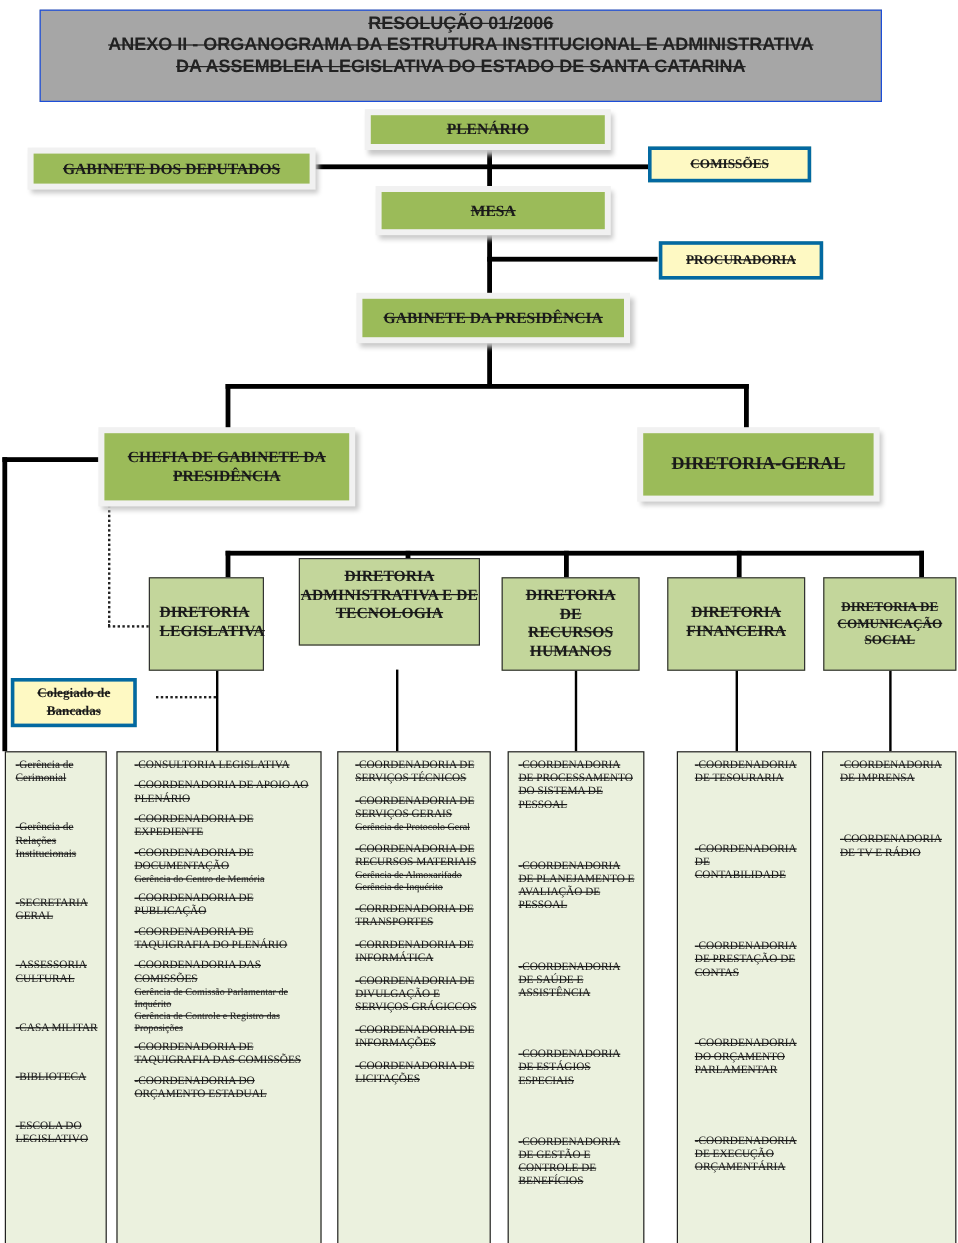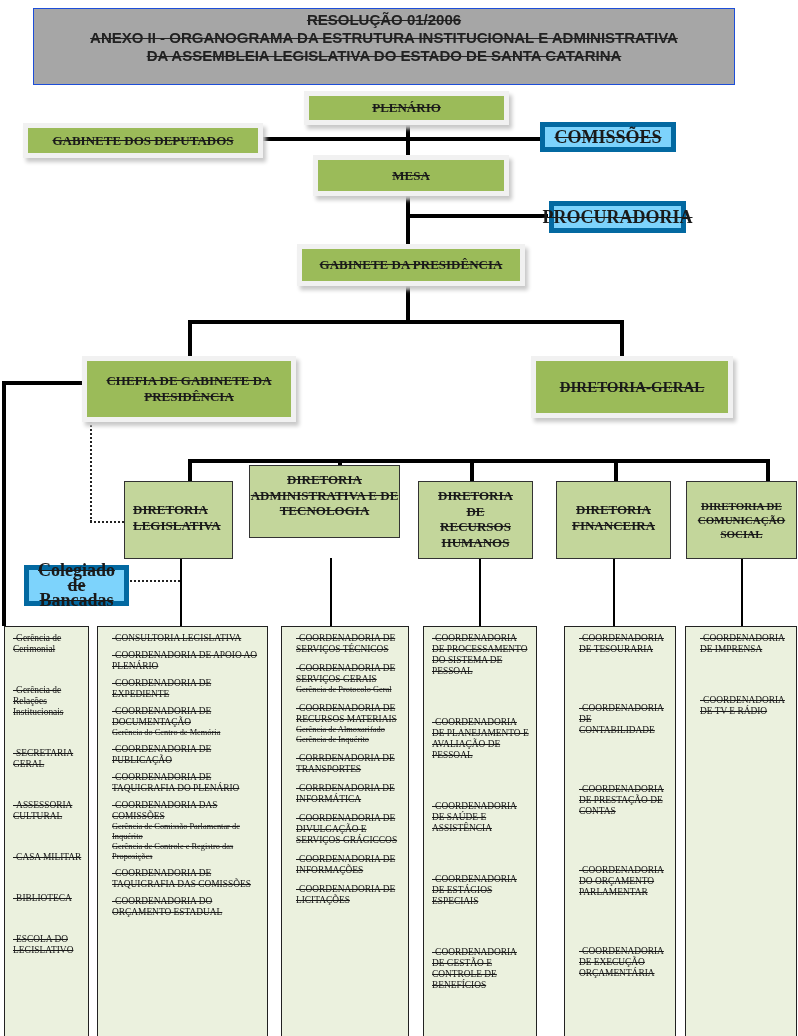--- a/index.html
+++ b/index.html
@@ -3,21 +3,21 @@
 <meta charset="utf-8">
 <style>
   html, body { margin:0; padding:0; background:#ffffff; }
   body { width:798px; height:1036px; position:relative; overflow:hidden; font-family:"Liberation Serif", serif; color:#1a1a1a; }
   .abs { position:absolute; box-sizing:border-box; }
   
   #header { left:33px; top:8px; width:702px; height:77px; background:#a6a6a6; border:1px solid #1d4ed8; text-align:center; font-family:"Liberation Sans", sans-serif; font-weight:bold; font-size:15px; line-height:18px; padding-top:2px; color:#222; }
   #header div { text-decoration: line-through; }
   
   .gbox { background:#9bbb59; display:flex; align-items:center; justify-content:center; text-align:center; font-weight:bold; font-size:13px; line-height:16px; text-decoration:line-through; box-shadow: 0 0 0 5px #f1f1f1, 3px 4px 4px 5px #c8c8c8; }
-  .lbox { background:#7dd3fc; border:5px solid #0369a1; display:flex; align-items:center; justify-content:center; text-align:center; font-weight:bold; font-size:18px; line-height:15px; text-decoration:line-through; }
+  .lbox { background:#fef9c3; border:3px solid #0369a1; display:flex; align-items:center; justify-content:center; text-align:center; font-weight:bold; font-size:11px; line-height:15px; text-decoration:line-through; }
   .dir { background:#c3d69b; border:1px solid #333; display:flex; align-items:flex-start; justify-content:center; text-align:center; font-weight:bold; font-size:13px; line-height:15.5px; padding-top:12px; text-decoration:line-through; }
   .col { background:#ebf1de; border:1px solid #222; padding:6px 6px 0 14px; font-size:9.4px; line-height:11px; }
   .col .item { margin-bottom:11px; }
   .col .item .main { text-decoration:line-through; text-transform:uppercase; }
   .col .item .sub { text-decoration:line-through; font-size:8.4px; line-height:10px; }
   .col.mixed .item .main { text-transform:none; }
   .vline { background:#000; width:4px; }
   .hline { background:#000; height:4px; }
   .thin { width:2px; }
   .dots-v { border-left:2px dotted #222; width:0; }
@@ -57,27 +57,27 @@
 
 <div class="abs gbox" style="left:309px; top:96px; width:195px; height:24px;">PLENÁRIO</div>
 <div class="abs gbox" style="left:28px; top:128px; width:230px; height:25px;">GABINETE DOS DEPUTADOS</div>
 <div class="abs lbox" style="left:540px; top:122px; width:136px; height:30px;">COMISSÕES</div>
 <div class="abs gbox" style="left:318px; top:160px; width:186px; height:31px;">MESA</div>
 <div class="abs lbox" style="left:549px; top:201px; width:137px; height:32px;">PROCURADORIA</div>
 <div class="abs gbox" style="left:302px; top:249px; width:218px; height:32px;">GABINETE DA PRESIDÊNCIA</div>
 <div class="abs gbox" style="left:87px; top:361px; width:204px; height:56px; padding:0 10px;">CHEFIA DE GABINETE DA PRESIDÊNCIA</div>
 <div class="abs gbox" style="left:536px; top:361px; width:192px; height:52px; font-size:15px;">DIRETORIA-GERAL</div>
 
-<div class="abs dir" style="left:124px; top:481px; width:109px; height:78px; padding-top:20px; justify-content:flex-start; padding-left:8px; text-align:left;">DIRETORIA LEGISLATIVA</div>
+<div class="abs dir" style="left:124px; top:481px; width:96px; height:78px; padding-top:20px; justify-content:flex-start; padding-left:8px; text-align:left;">DIRETORIA LEGISLATIVA</div>
 <div class="abs dir" style="left:249px; top:465px; width:151px; height:73px; padding-top:6px;">DIRETORIA ADMINISTRATIVA E DE TECNOLOGIA</div>
 <div class="abs dir" style="left:418px; top:481px; width:115px; height:78px; padding-top:6px; padding-left:16px; padding-right:16px;">DIRETORIA DE RECURSOS HUMANOS</div>
 <div class="abs dir" style="left:556px; top:481px; width:115px; height:78px; padding-top:20px; padding-left:14px; padding-right:14px;">DIRETORIA FINANCEIRA</div>
 <div class="abs dir" style="left:686px; top:481px; width:111px; height:78px; padding-top:17px; font-size:11px; line-height:14px;">DIRETORIA DE COMUNICAÇÃO SOCIAL</div>
 
-<div class="abs lbox" style="left:24px; top:565px; width:105px; height:41px; padding:0 6px;">Colegiado de Bancadas</div>
+<div class="abs lbox" style="left:9px; top:565px; width:105px; height:41px; padding:0 6px;">Colegiado de Bancadas</div>
 
 <div class="abs col mixed" id="col-chefia" style="left:4px; top:626px; width:85px; height:412px; padding-left:8px;">
     <div class="item" style="margin-bottom: 30px;">
       <div class="main">-Gerência de Cerimonial</div>
     </div>
     <div class="item" style="margin-bottom: 30px;">
       <div class="main">-Gerência de Relações Institucionais</div>
     </div>
     <div class="item" style="margin-bottom: 30px;">
       <div class="main">-SECRETARIA GERAL</div>

